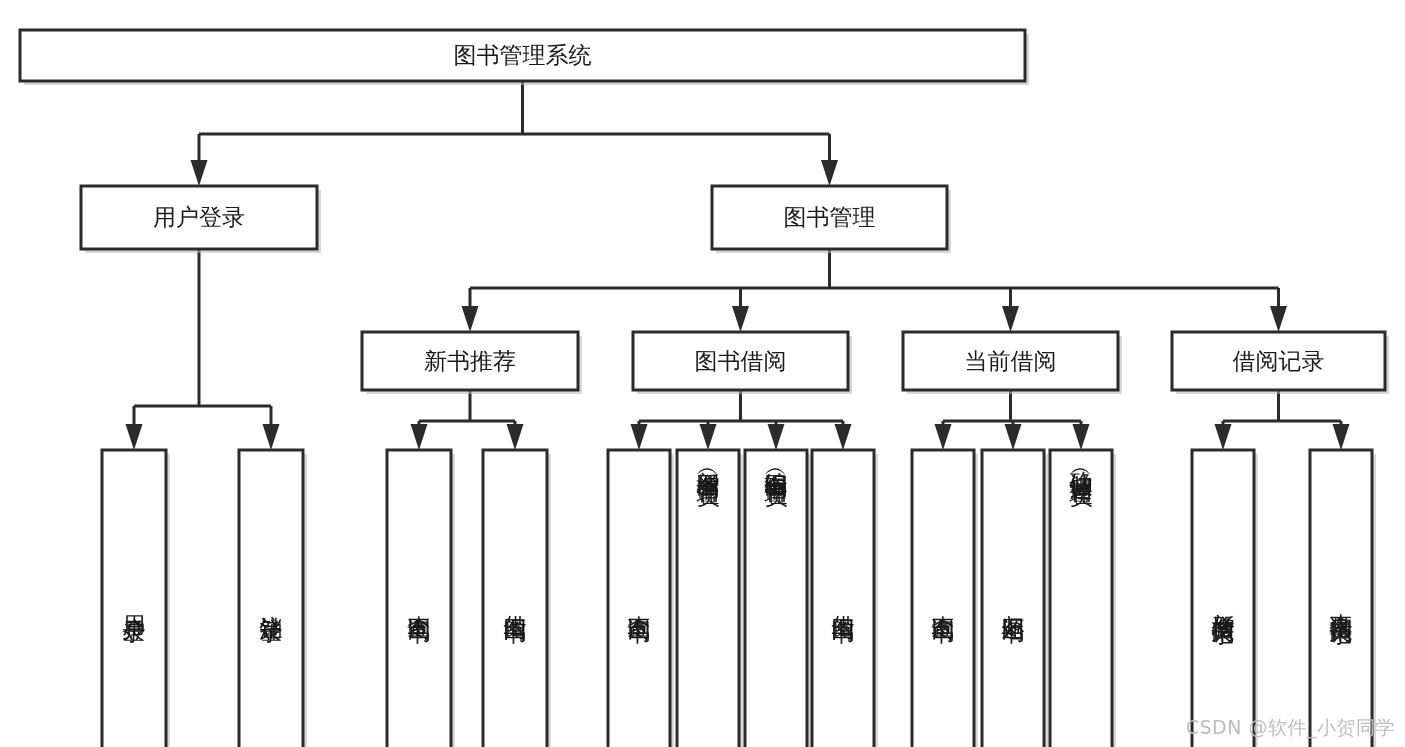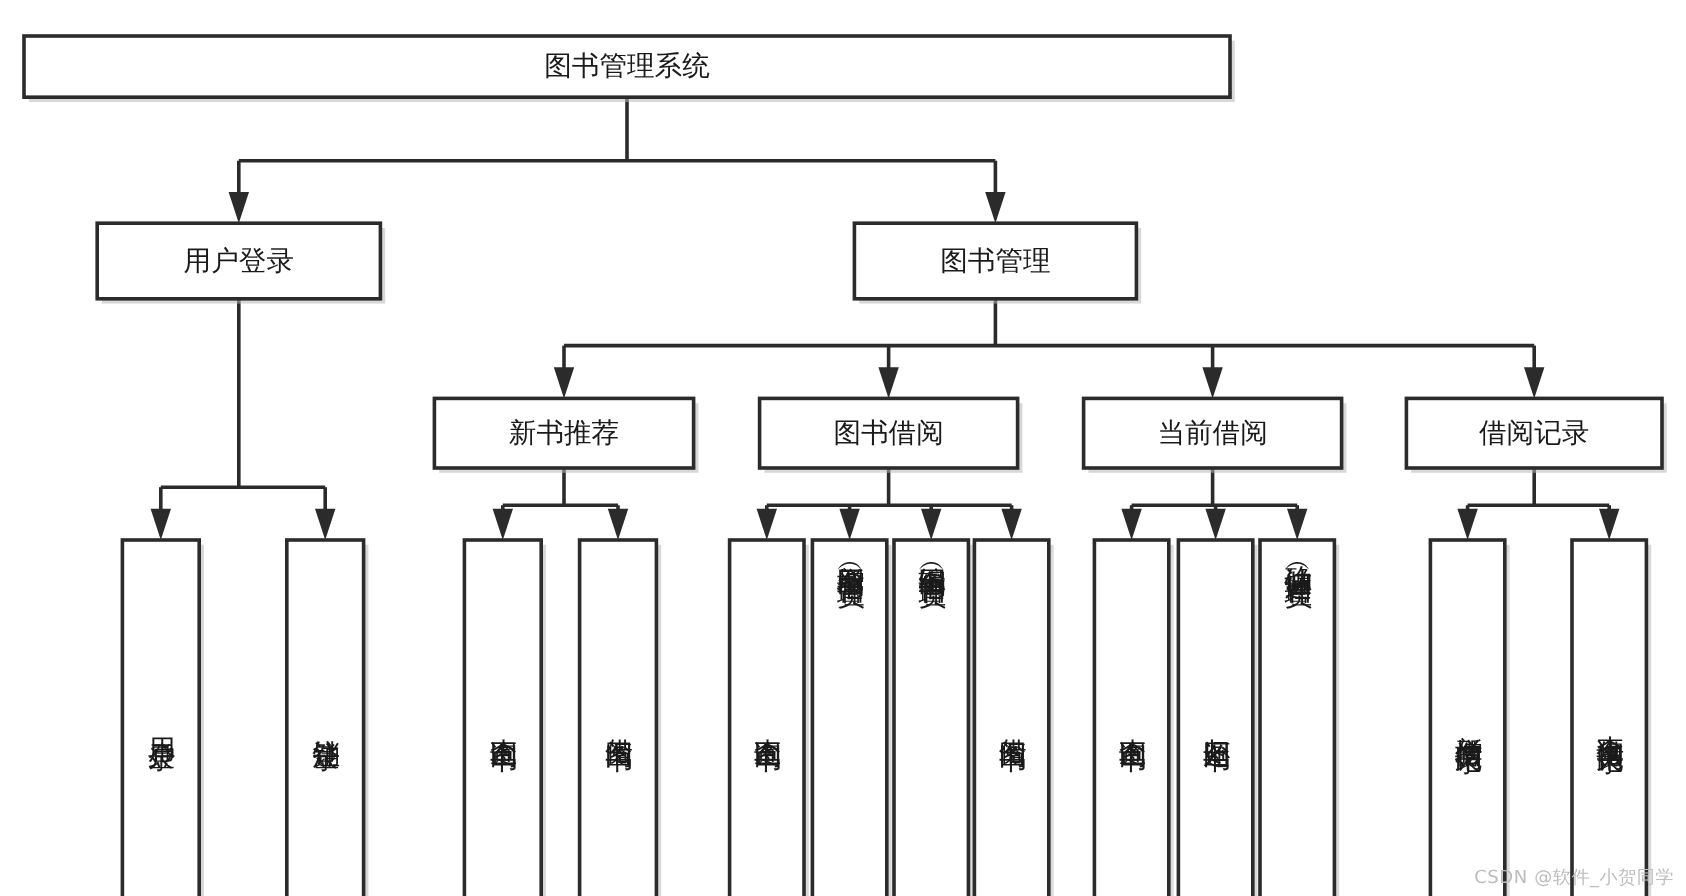--- a/index.html
+++ b/index.html
@@ -75,21 +75,21 @@
     line-height: 1.08;
     color: #1a1a1a;
     letter-spacing: 2px;
     text-align: center;
   }
   .watermark {
     position: absolute;
     right: 10px;
     bottom: 6px;
     font-family: "DejaVu Sans", "Liberation Sans", sans-serif;
-    font-size: 15px;
+    font-size: 19px;
     color: #bdbdbd;
     letter-spacing: 0.5px;
     white-space: nowrap;
     pointer-events: none;
   }
 </style>
 </head>
 <body>
 
 <div id="diagram-root">

